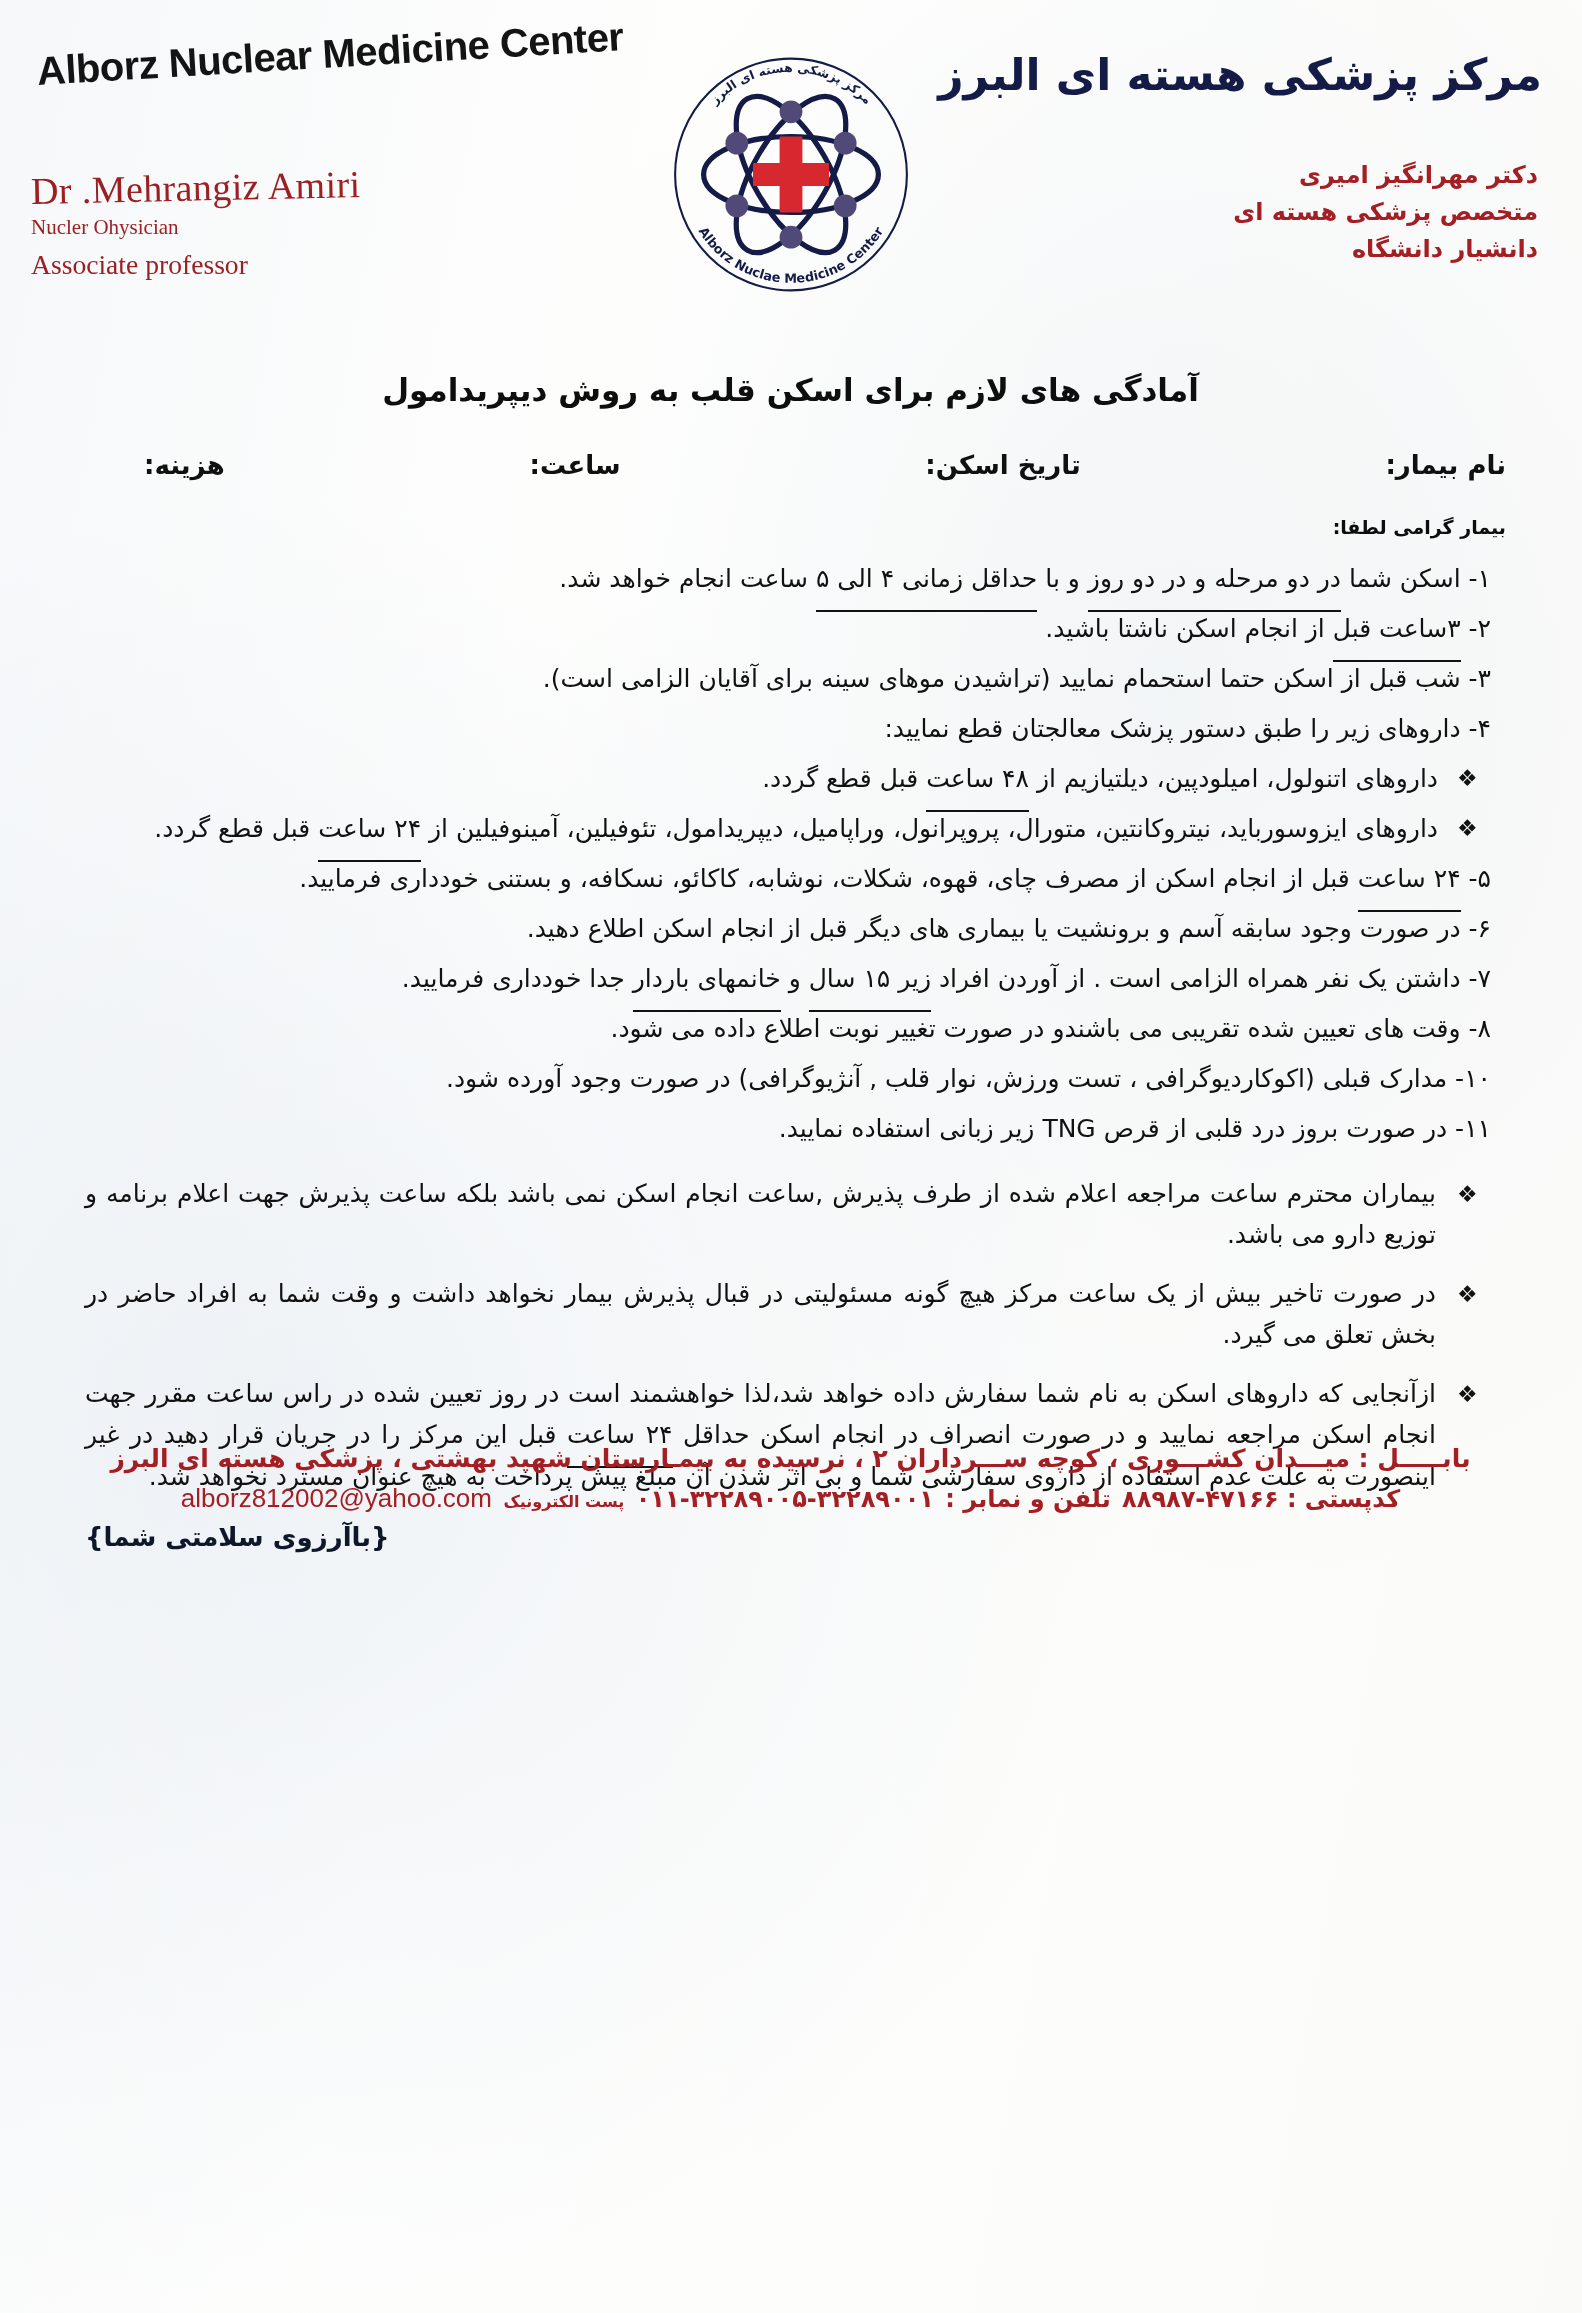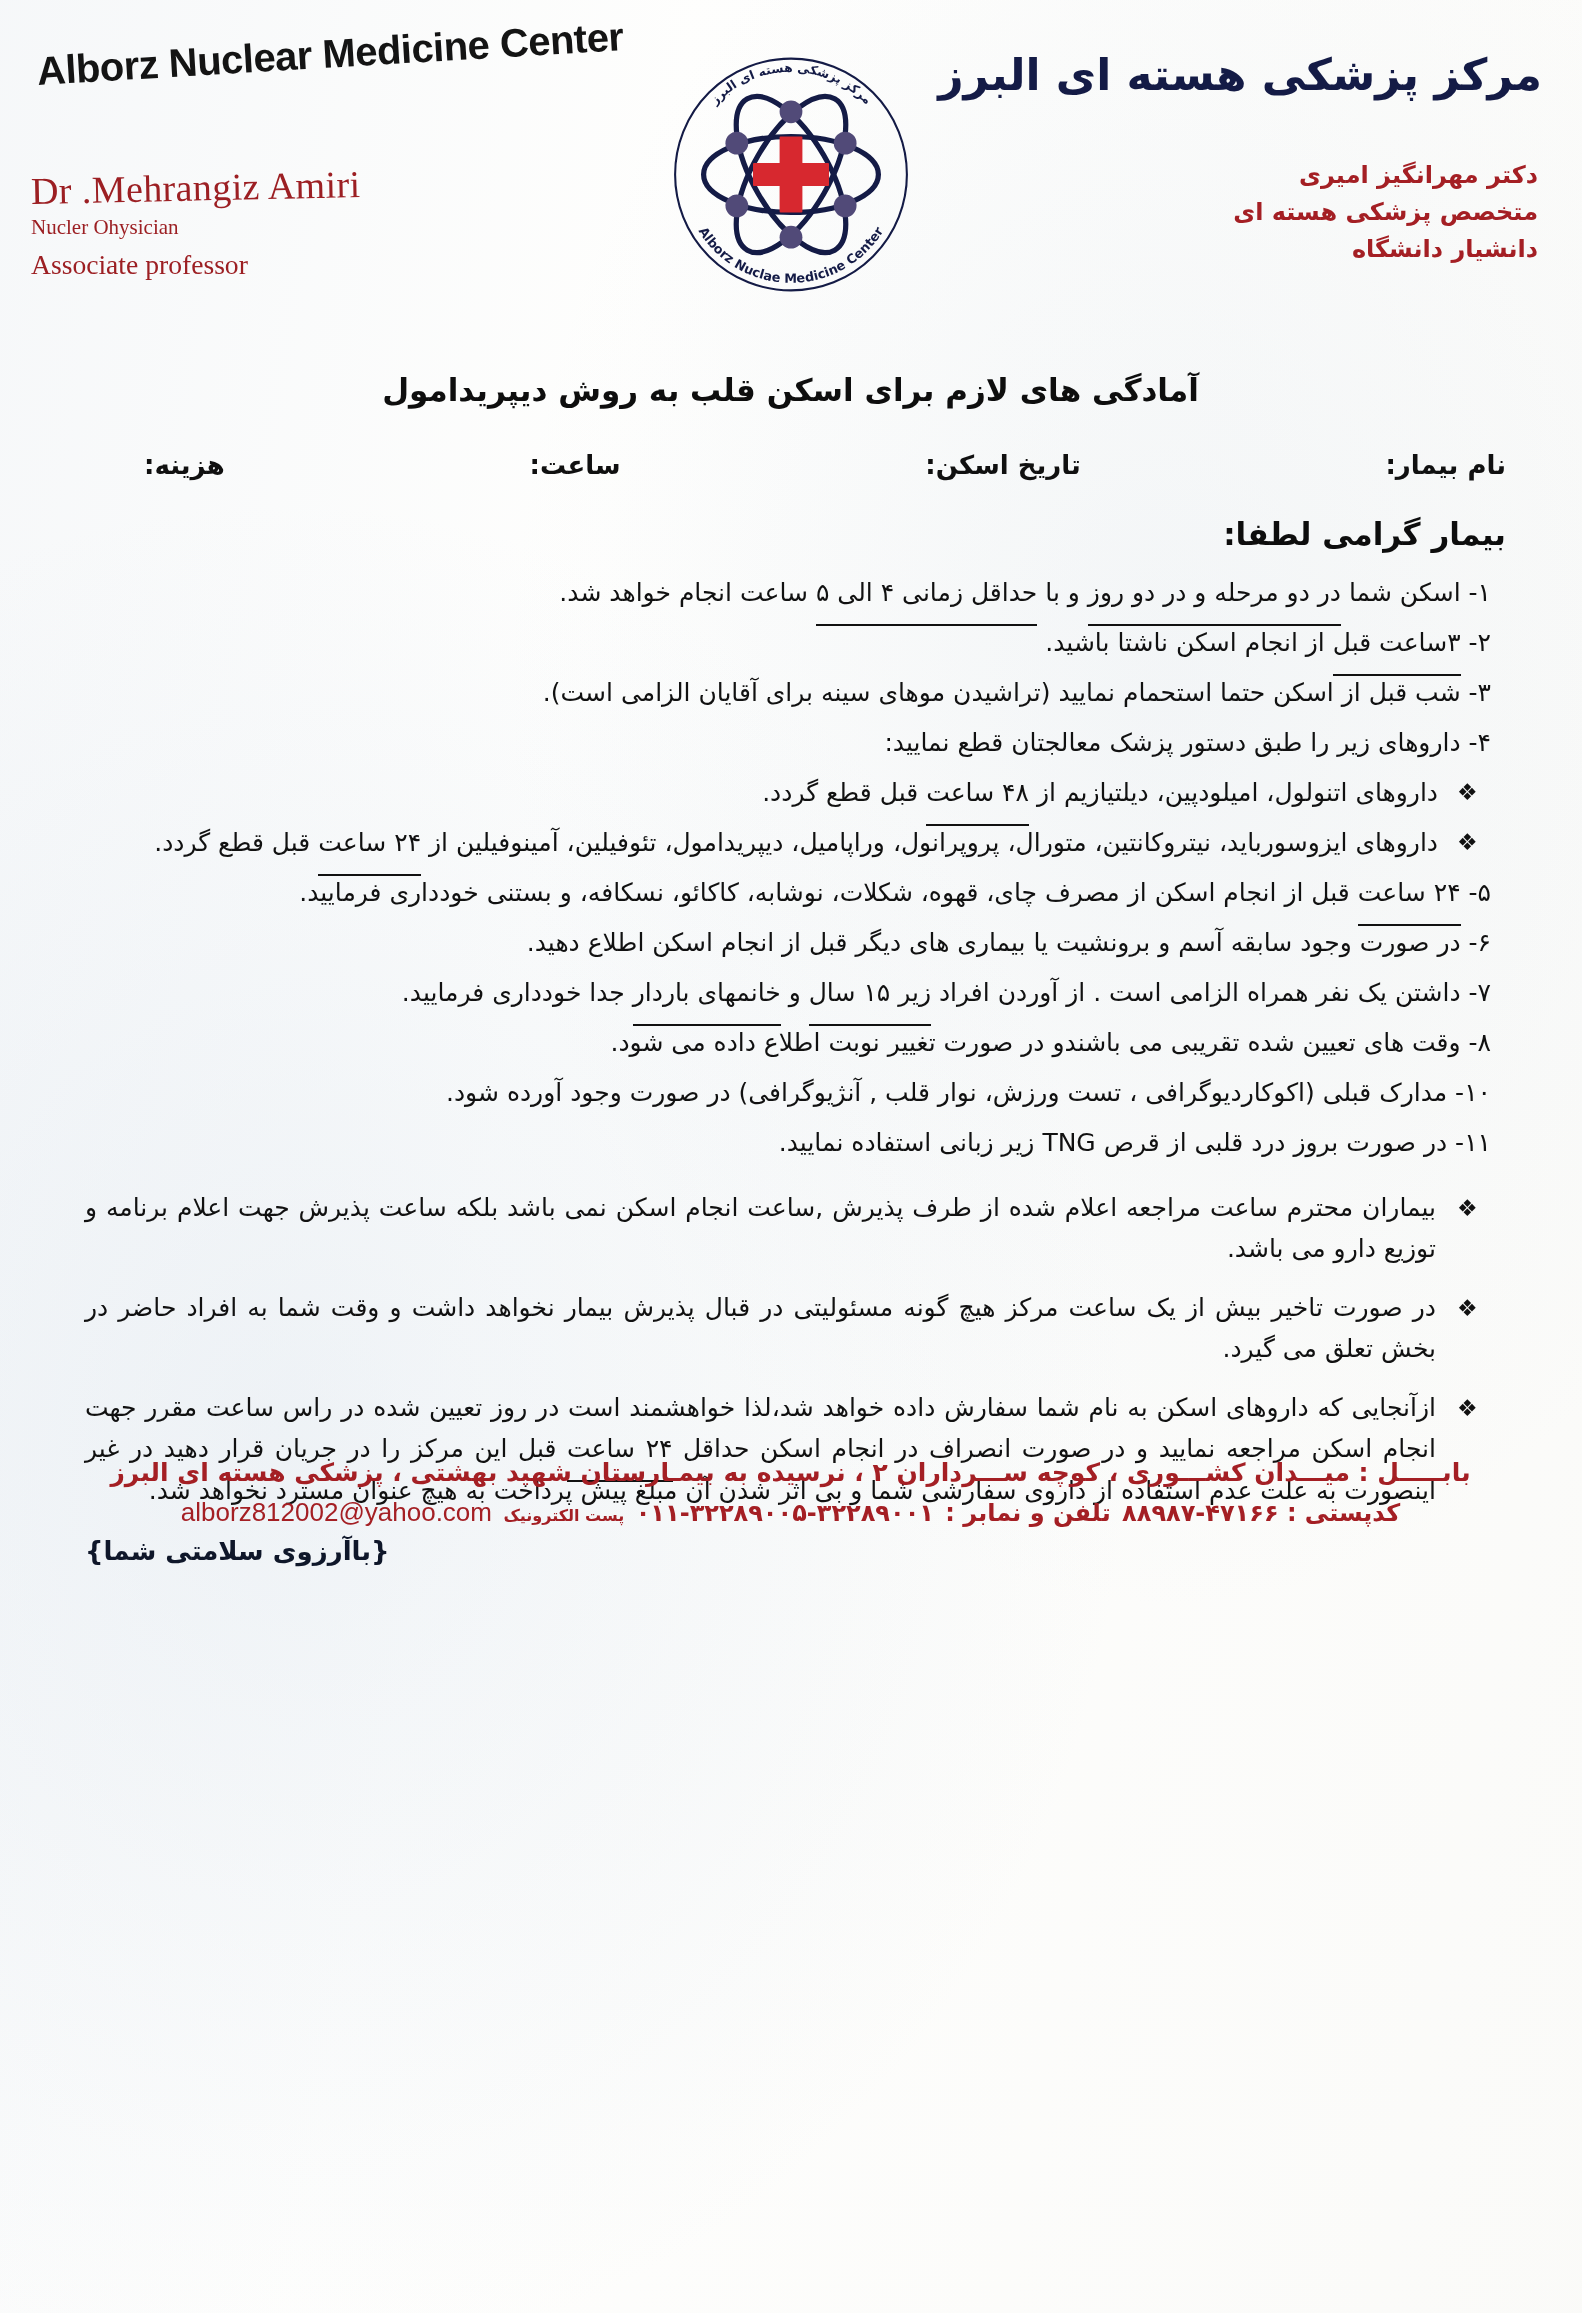--- a/index.html
+++ b/index.html
@@ -140,21 +140,21 @@
     color: #101010;
   }
   .form-row .fld { white-space: nowrap; margin-left: 21px; }
 
   
   .salutation {
     direction: rtl;
     text-align: right;
     padding: 36px 76px 0 4px;
     font-family: "DejaVu Sans", sans-serif;
-    font-size: 31px;
+    font-size: 19px;
     font-weight: 700;
     color: #0d0d0d;
   }
   .list {
     direction: rtl;
     text-align: right;
     padding: 21px 91px 0 86px;
     font-family: "DejaVu Sans", sans-serif;
     font-size: 25px;
     line-height: 1.62;

